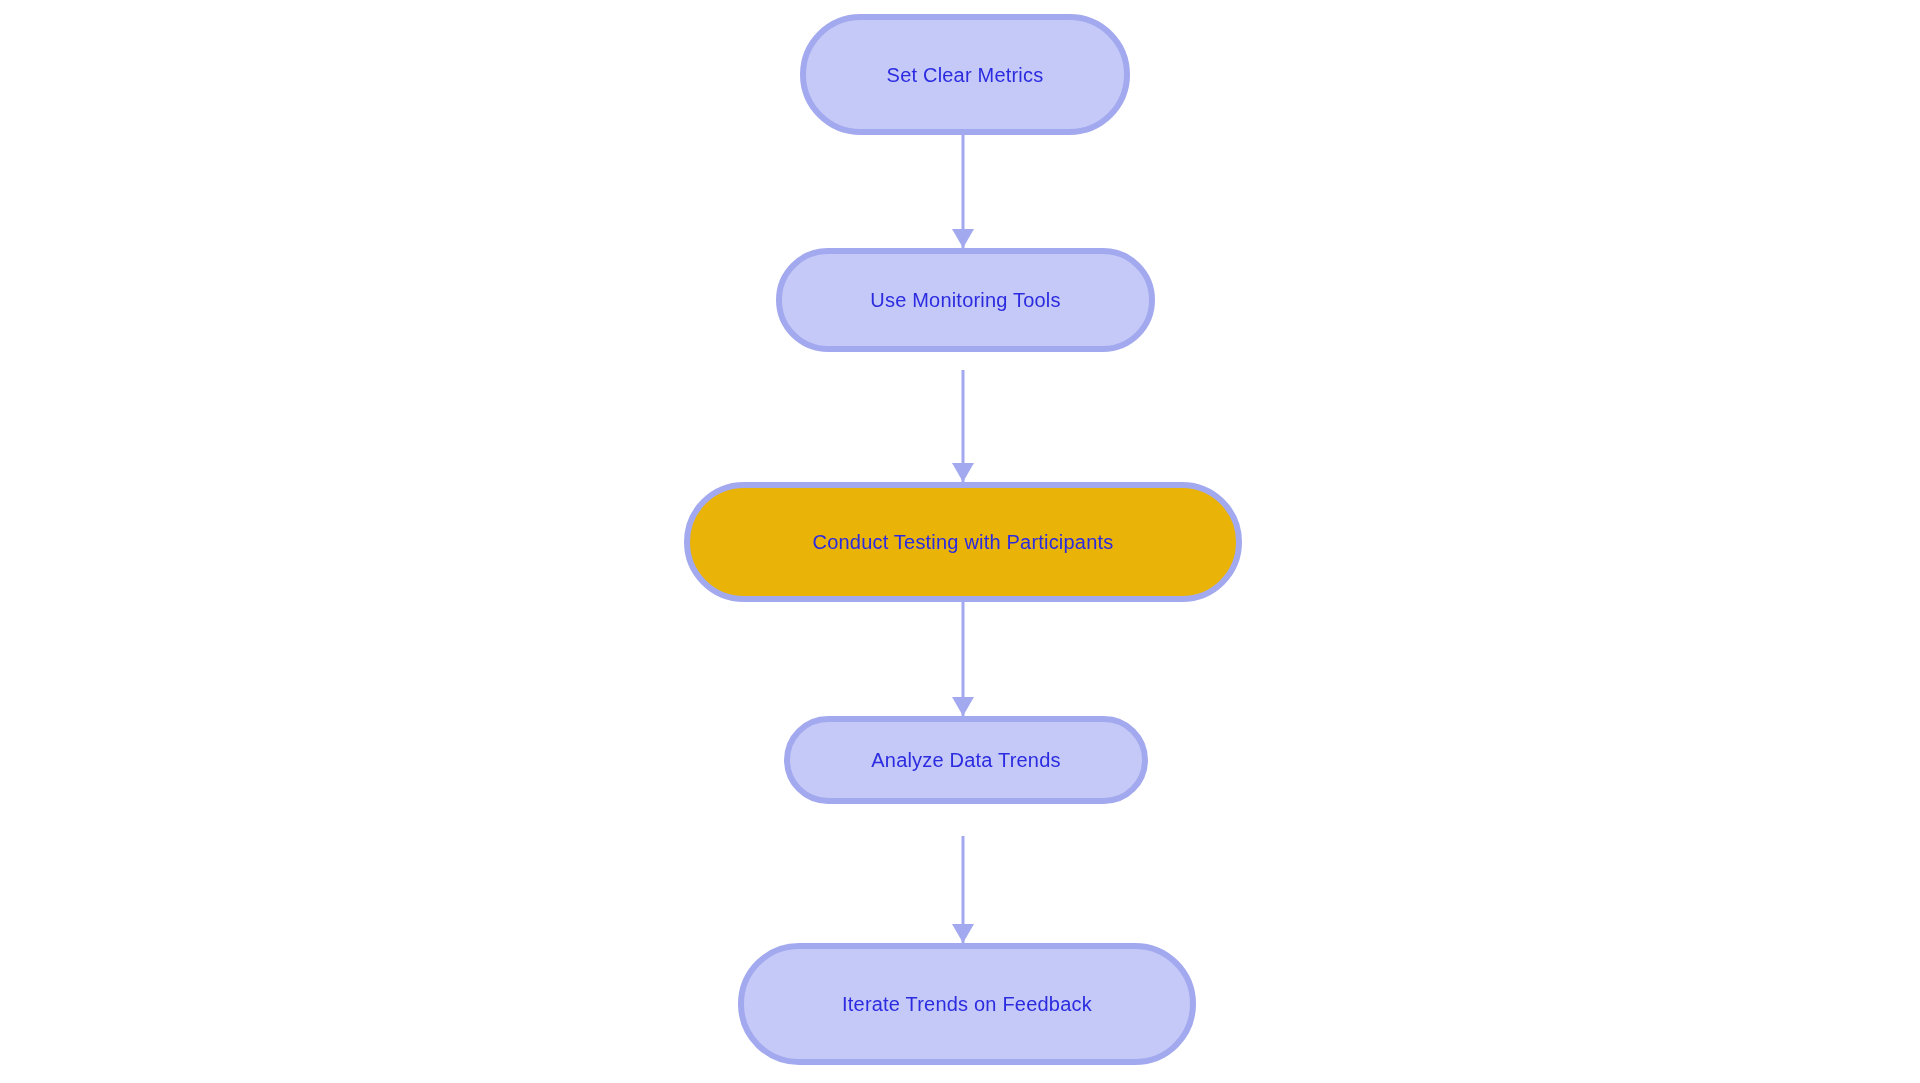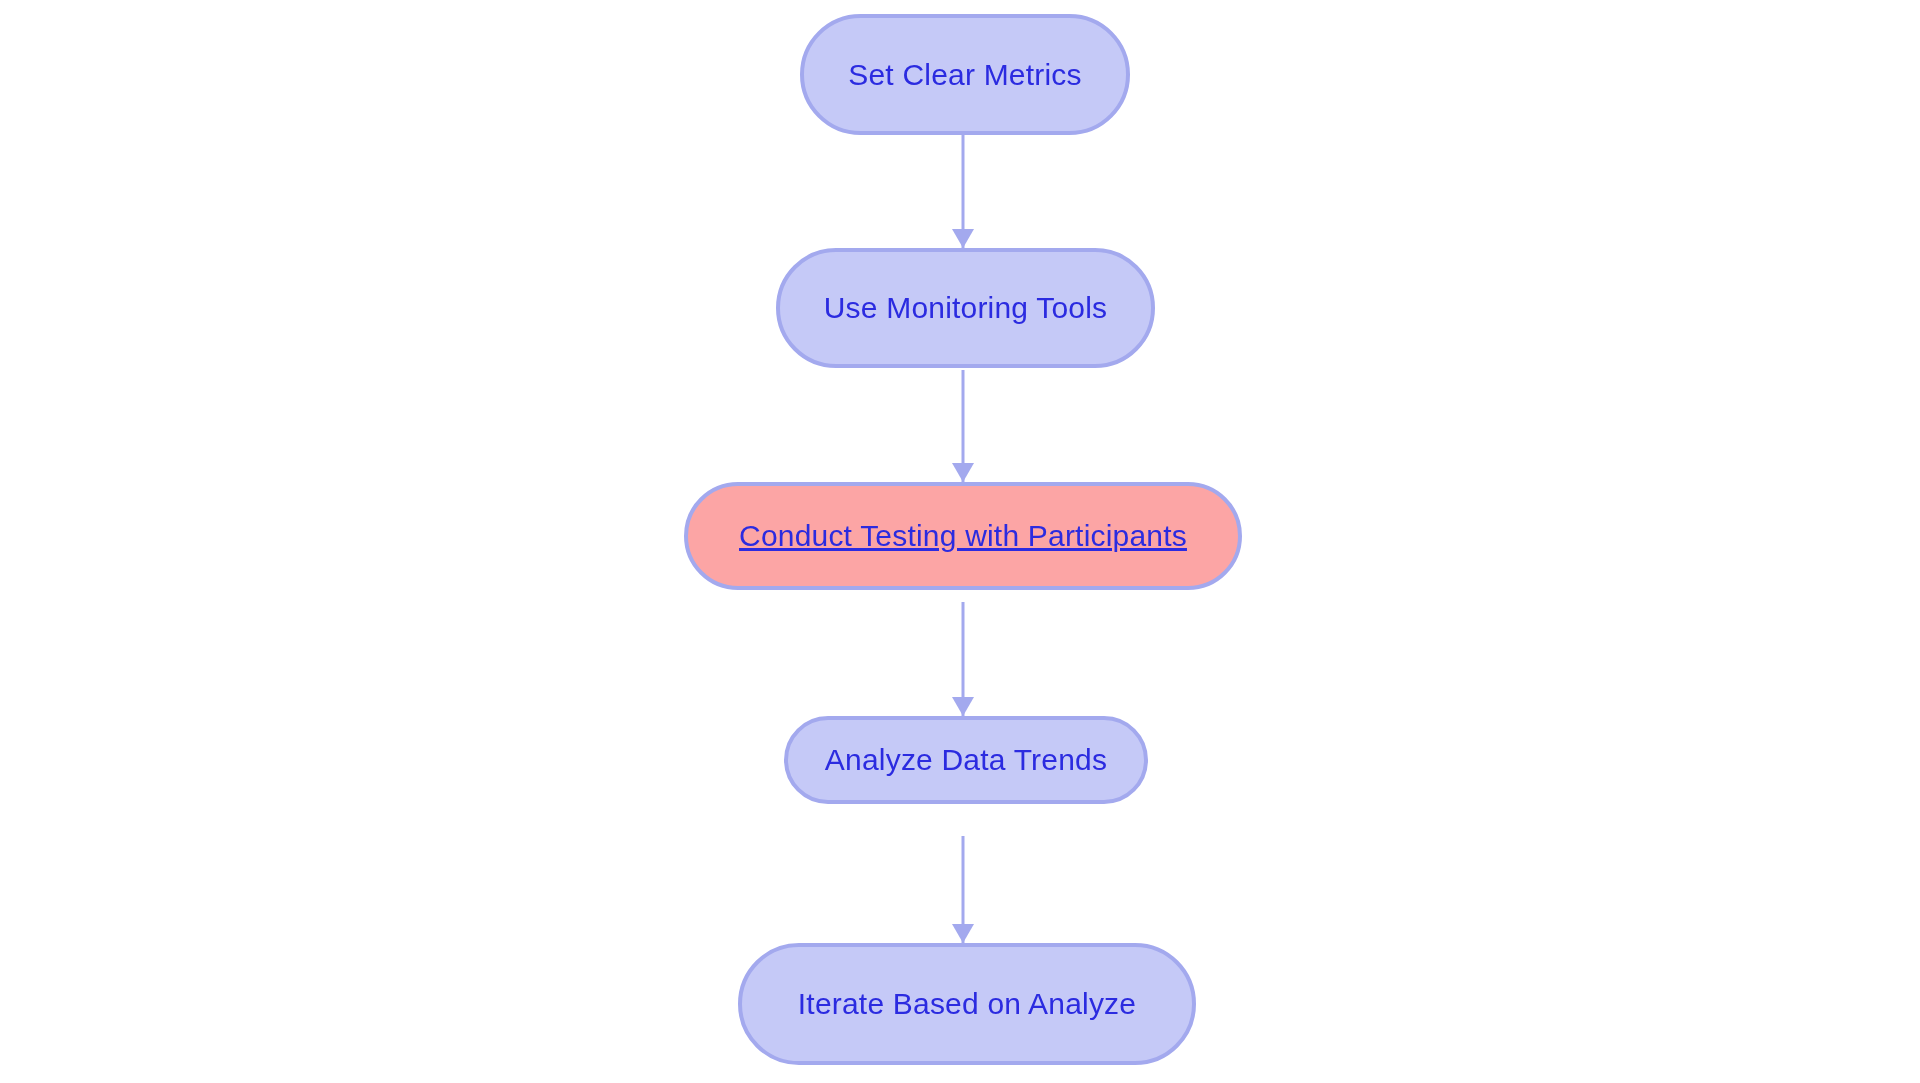--- a/index.html
+++ b/index.html
@@ -22,24 +22,24 @@
     background: #ffffff;
   }
 
   .flow-node {
     position: absolute;
     box-sizing: border-box;
     display: flex;
     align-items: center;
     justify-content: center;
     background: #c5c9f7;
-    border: 4px solid #4d7c0f;
+    border: 6px solid #4d7c0f;
     border-radius: 999px;
     color: #2b2be0;
-    font-size: 30px;
+    font-size: 20px;
     font-weight: 400;
     letter-spacing: 0.2px;
     white-space: nowrap;
     line-height: 1;
     user-select: none;
   }
 
   .flow-node .node-label {
     display: block;
     color: #2b2be0;
@@ -78,44 +78,44 @@
 
   <div class="flow-node" style="left: 800px; top: 14px; width: 330px; height: 121px; background: rgb(197, 201, 247); border-color: rgb(163, 169, 238); color: rgb(43, 43, 224);">
     <span class="node-label">Set Clear Metrics</span>
   </div>
 
   <div class="flow-edge" style="left: 950px; top: 135px; width: 26px; height: 113px;">
     <div class="edge-line" style="height: 113px; background: rgb(163, 169, 238);"></div>
     <div class="edge-arrowhead" style="border-top-color: rgb(163, 169, 238);"></div>
   </div>
 
-  <div class="flow-node" style="left: 776px; top: 248px; width: 379px; height: 120px; background: rgb(197, 201, 247); border-color: rgb(163, 169, 238); color: rgb(43, 43, 224);">
+  <div class="flow-node" style="left: 776px; top: 248px; width: 379px; height: 104px; background: rgb(197, 201, 247); border-color: rgb(163, 169, 238); color: rgb(43, 43, 224);">
     <span class="node-label">Use Monitoring Tools</span>
   </div>
 
   <div class="flow-edge" style="left: 950px; top: 370px; width: 26px; height: 112px;">
     <div class="edge-line" style="height: 112px; background: rgb(163, 169, 238);"></div>
     <div class="edge-arrowhead" style="border-top-color: rgb(163, 169, 238);"></div>
   </div>
 
-  <div class="flow-node" style="left: 684px; top: 482px; width: 558px; height: 108px; background: #fca5a5; border-color: rgb(163, 169, 238); color: rgb(43, 43, 224); text-decoration: underline;">
+  <div class="flow-node" style="left: 684px; top: 482px; width: 558px; height: 120px; background: #eab308; border-color: rgb(163, 169, 238); color: rgb(43, 43, 224);">
     <span class="node-label">Conduct Testing with Participants</span>
   </div>
 
   <div class="flow-edge" style="left: 950px; top: 602px; width: 26px; height: 114px;">
     <div class="edge-line" style="height: 114px; background: rgb(163, 169, 238);"></div>
     <div class="edge-arrowhead" style="border-top-color: rgb(163, 169, 238);"></div>
   </div>
 
   <div class="flow-node" style="left: 784px; top: 716px; width: 364px; height: 88px; background: rgb(197, 201, 247); border-color: rgb(163, 169, 238); color: rgb(43, 43, 224);">
     <span class="node-label">Analyze Data Trends</span>
   </div>
 
   <div class="flow-edge" style="left: 950px; top: 836px; width: 26px; height: 107px;">
     <div class="edge-line" style="height: 107px; background: rgb(163, 169, 238);"></div>
     <div class="edge-arrowhead" style="border-top-color: rgb(163, 169, 238);"></div>
   </div>
 
   <div class="flow-node" style="left: 738px; top: 943px; width: 458px; height: 122px; background: rgb(197, 201, 247); border-color: rgb(163, 169, 238); color: rgb(43, 43, 224);">
-    <span class="node-label">Iterate Based on Analyze</span>
+    <span class="node-label">Iterate Trends on Feedback</span>
   </div>
 
 </div>
 
 </body></html>

